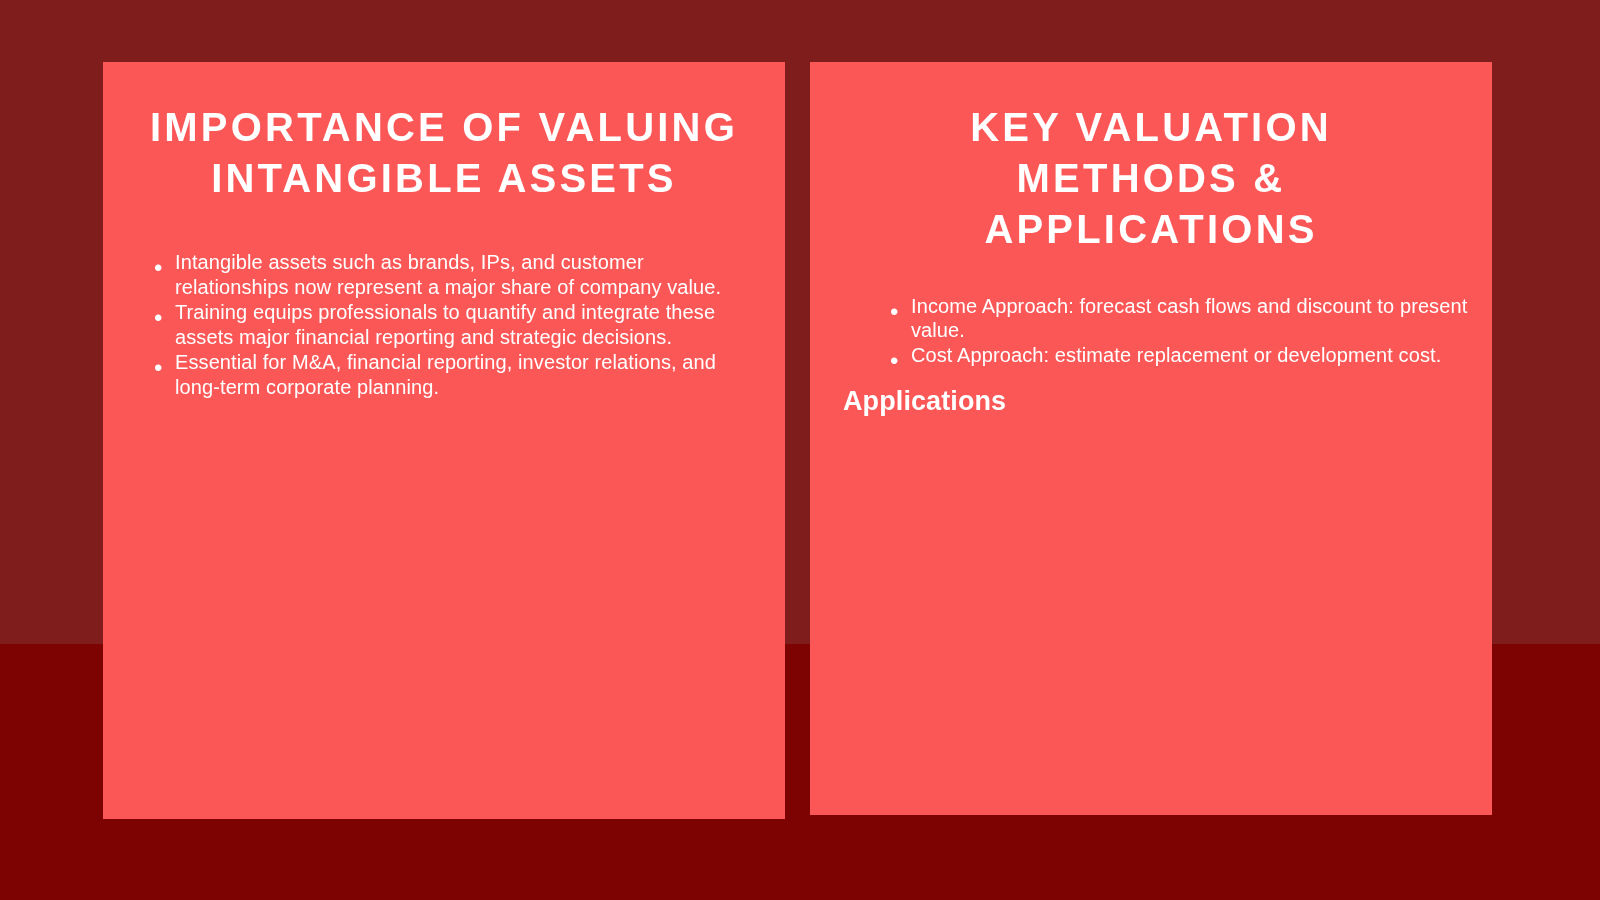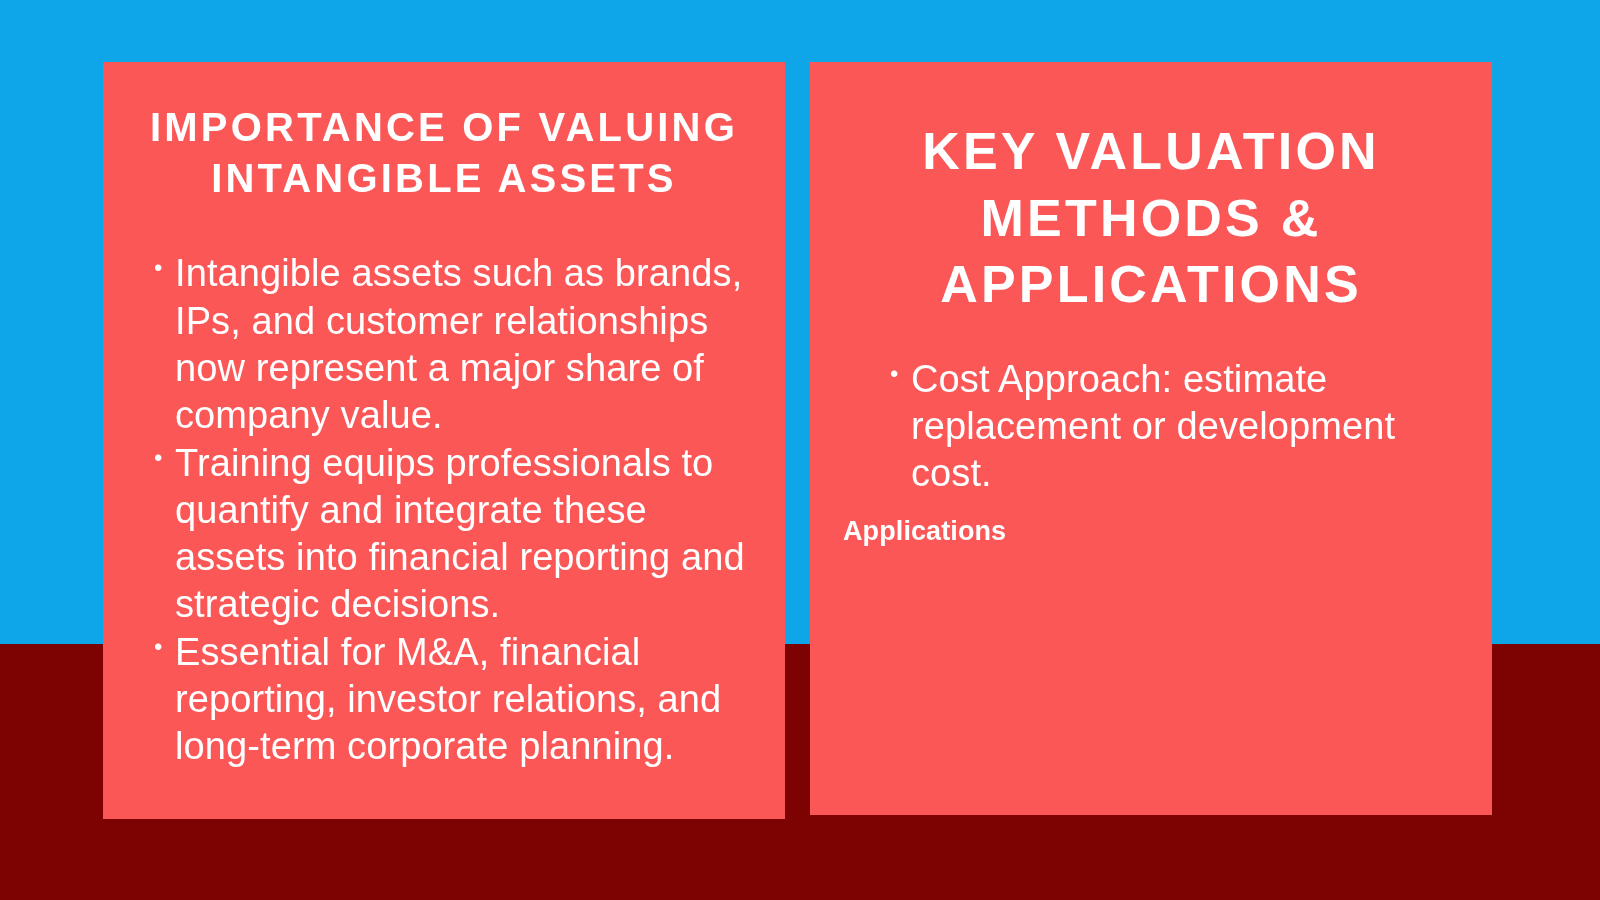--- a/index.html
+++ b/index.html
@@ -13,21 +13,21 @@
     overflow: hidden;
     background: #7d0202;
     font-family: "Liberation Sans", sans-serif;
     -webkit-font-smoothing: antialiased;
   }
 
   .slide {
     position: relative;
     width: 1600px;
     height: 644px;
-    background: #0ea5e9;
+    background: #7f1d1d;
   }
 
   .card {
     position: absolute;
     background: #fb5757;
     box-sizing: border-box;
     overflow: hidden;
   }
 
   .card-left {
@@ -53,22 +53,22 @@
     line-height: 1.28;
     text-transform: uppercase;
   }
 
   .card-left .card-title {
     font-size: 40px;
     margin: 40px 28px 0 28px;
   }
 
   .card-right .card-title {
-    font-size: 52px;
-    margin: 56px 78px 0 78px;
+    font-size: 40px;
+    margin: 40px 78px 0 78px;
   }
 
   .body-block {
     color: #ffffff;
   }
 
   .card-left .body-block {
     margin: 46px 32px 0 48px;
   }
 
@@ -78,21 +78,21 @@
 
   ul.bullets {
     list-style: none;
     margin: 0;
     padding: 0;
   }
 
   ul.bullets > li {
     position: relative;
     color: #ffffff;
-    font-size: 38px;
+    font-size: 20px;
     line-height: 1.245;
     font-weight: 300;
     letter-spacing: 0.1px;
   }
 
   .card-left ul.bullets > li {
     padding-left: 24px;
     margin-bottom: 0;
   }
 
@@ -143,32 +143,33 @@
 </head>
 <body>
 
 <div class="slide">
 
   <section class="card card-left">
     <h1 class="card-title">Importance of Valuing Intangible Assets</h1>
     <div class="body-block">
       <ul class="bullets">
         <li>Intangible assets such as brands, IPs, and customer relationships now represent a major share of company value.</li>
-        <li>Training equips professionals to quantify and integrate these assets into financial reporting and strategic decisions.</li>
+        <li>Training equips professionals to quantify and integrate these assets major financial reporting and strategic decisions.</li>
         <li>Essential for M&amp;A, financial reporting, investor relations, and long-term corporate planning.</li>
       </ul>
     </div>
   </section>
 
   <section class="card card-right">
     <h1 class="card-title">Key Valuation Methods &amp; Applications</h1>
     <div class="body-block">
 
       <div class="section">
         <ul class="bullets">
+          <li>Income Approach: forecast cash flows and discount to present value.</li>
           <li>Cost Approach: estimate replacement or development cost.</li>
         </ul>
       </div>
 
       <div class="section">
         <h2 class="section-heading">Applications</h2>
       </div>
 
     </div>
   </section>

